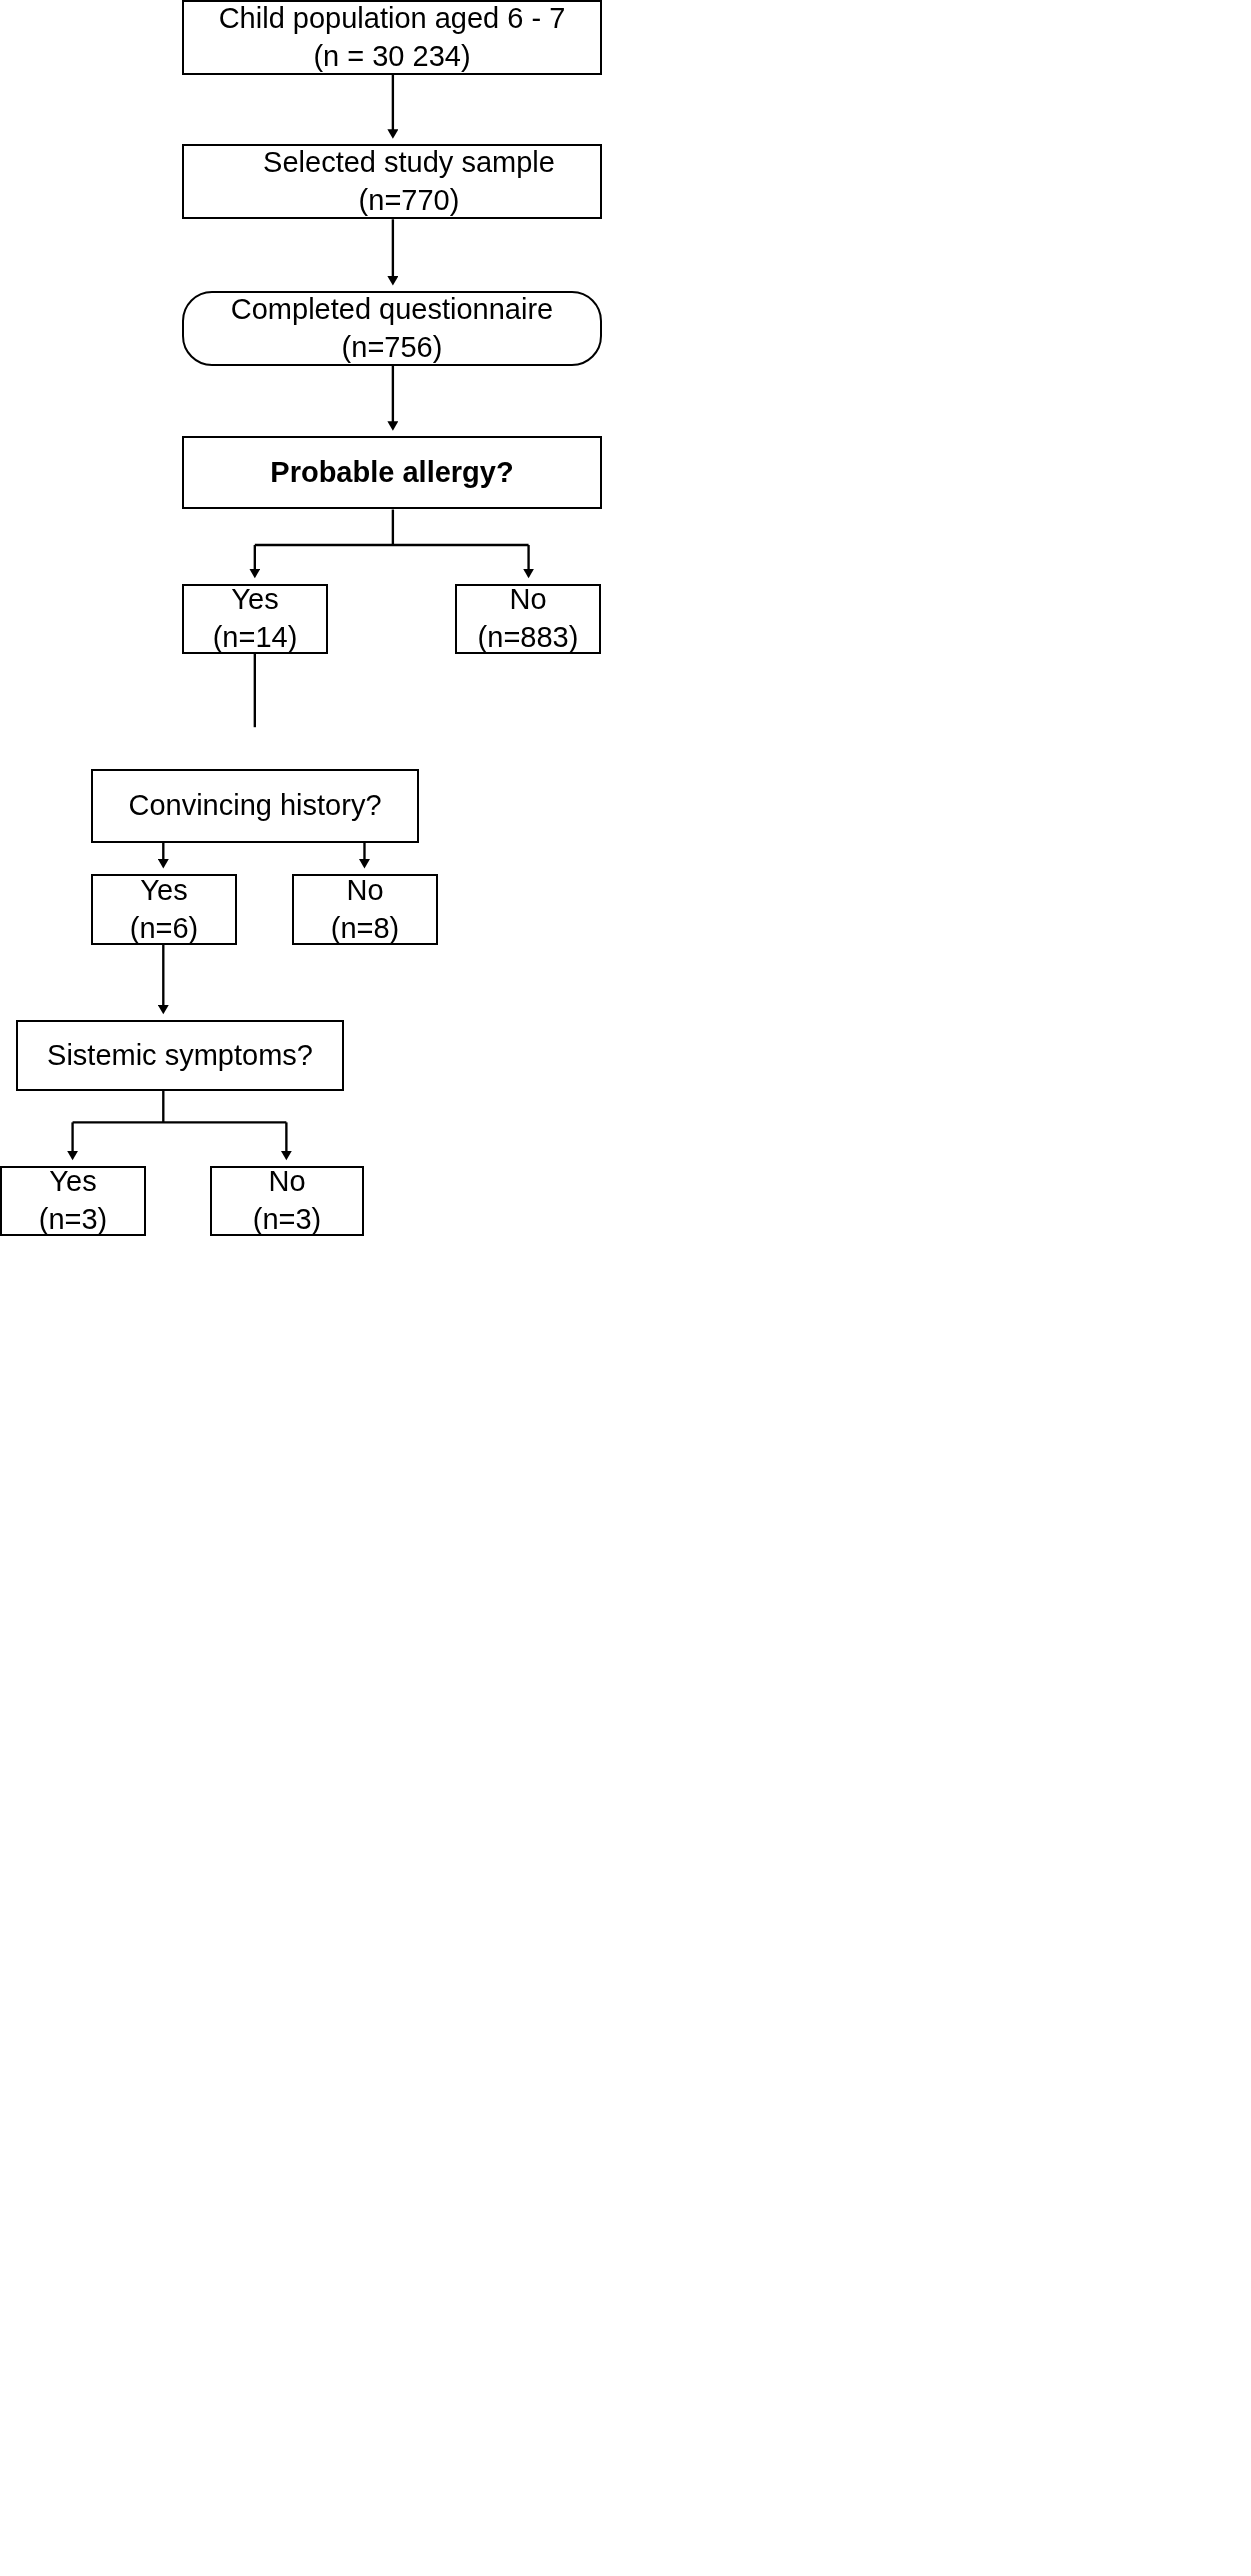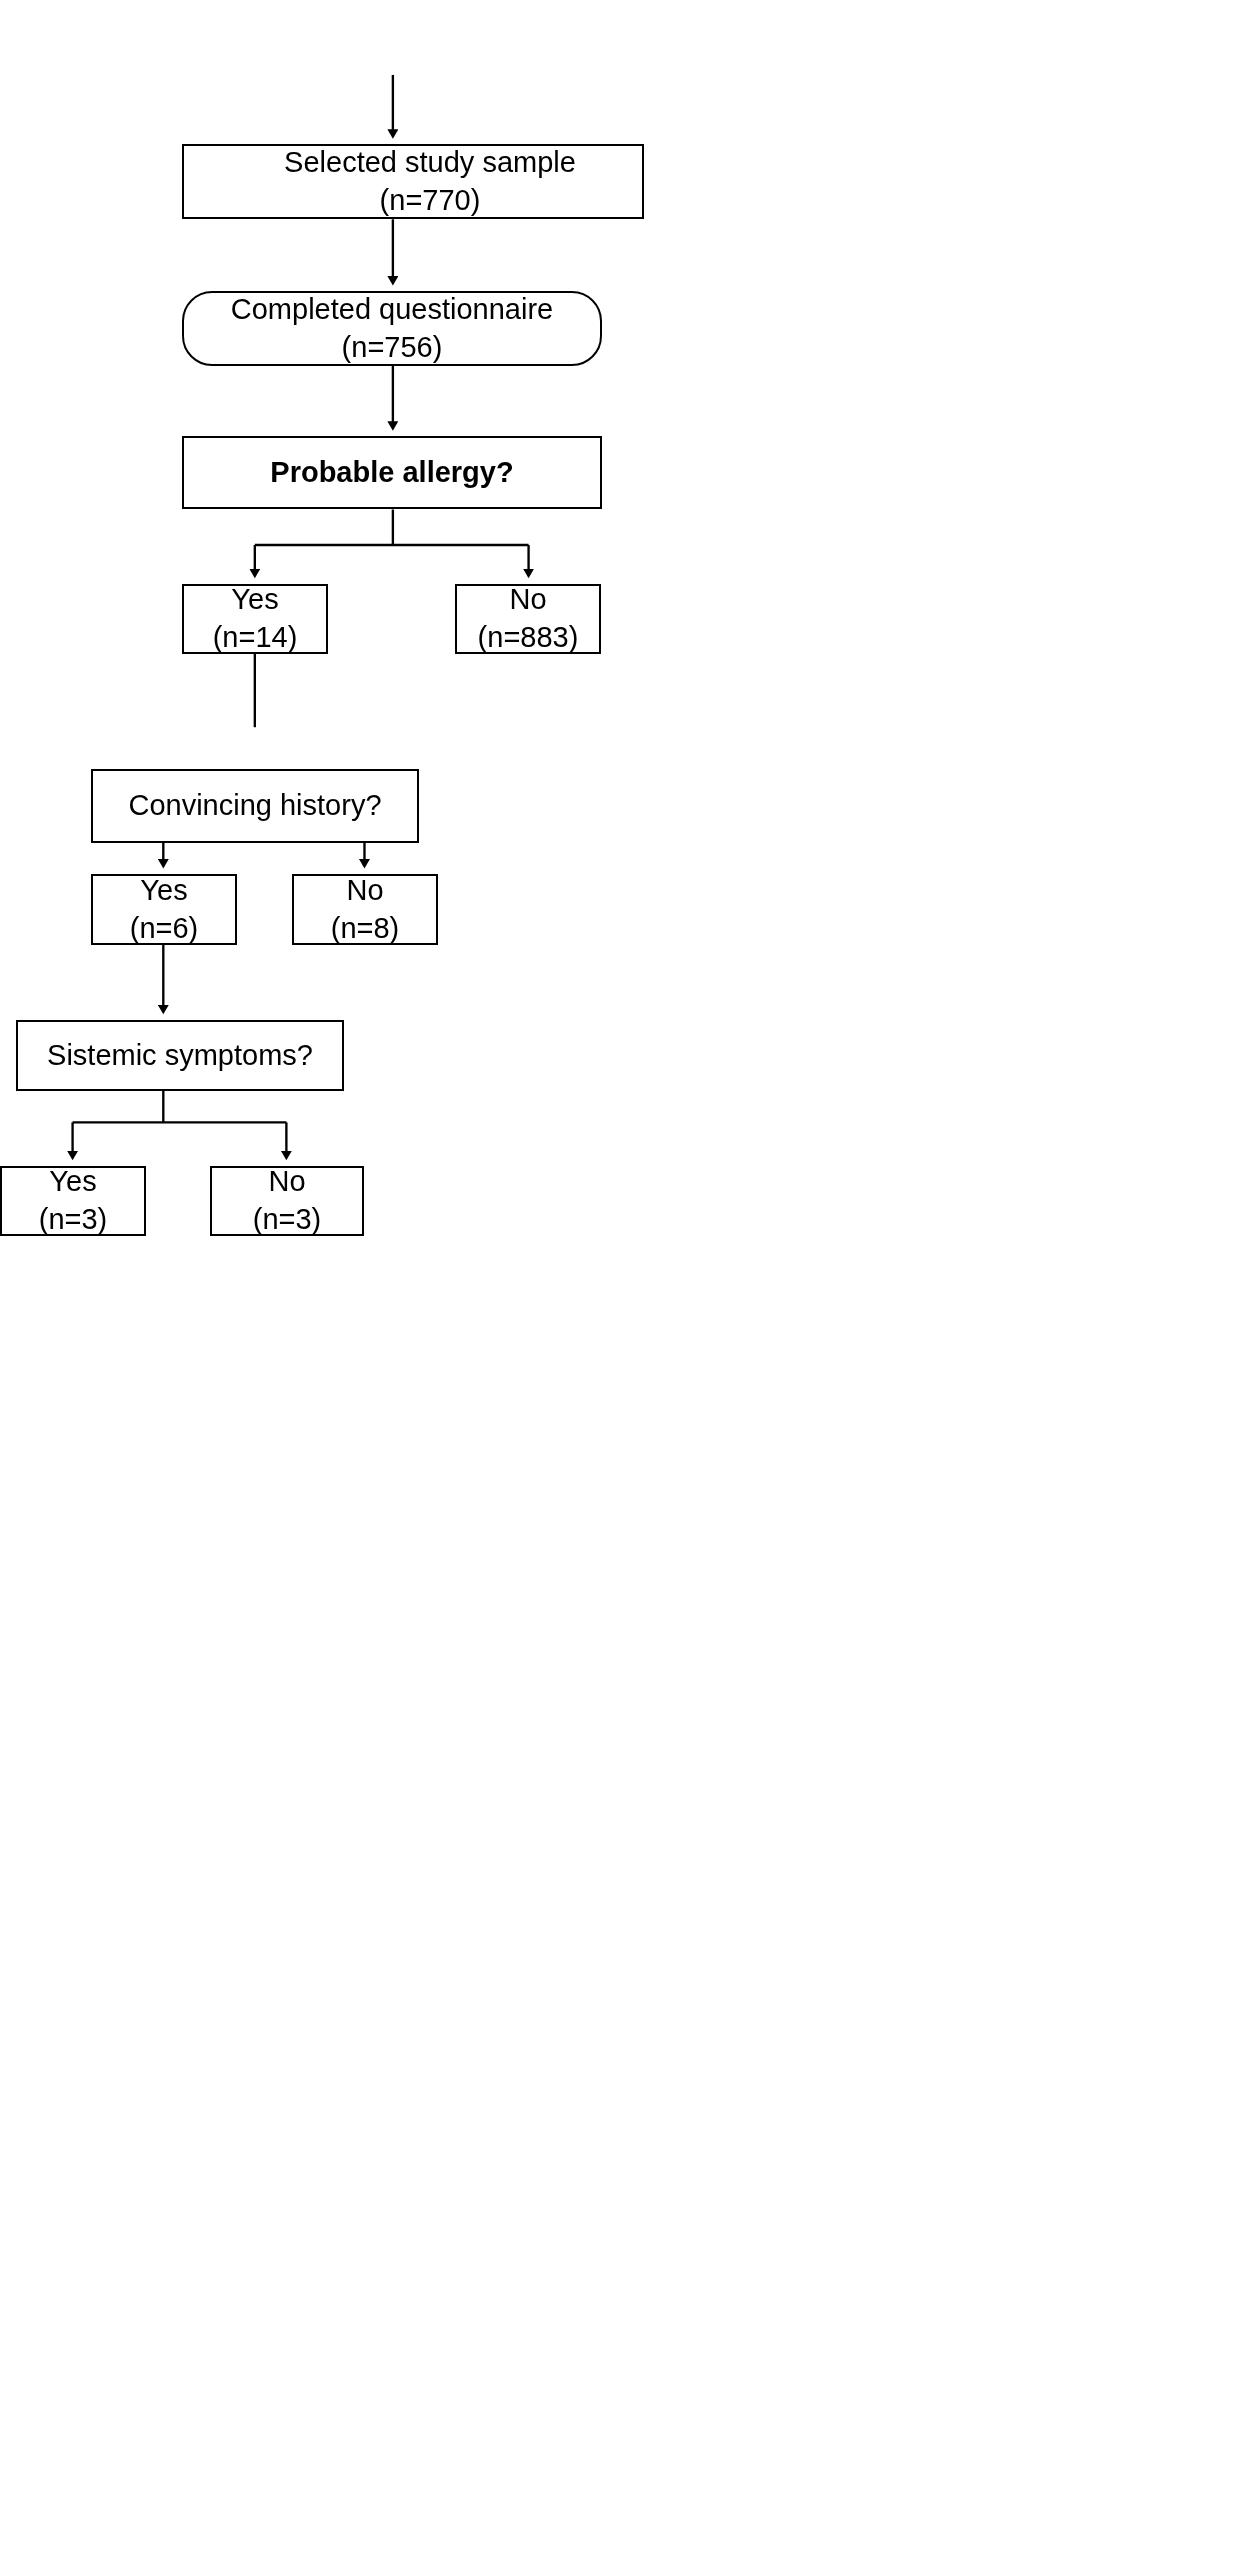--- a/index.html
+++ b/index.html
@@ -80,22 +80,26 @@
       <line x1="207" y1="1198" x2="207" y2="1280" marker-end="url(#arrowhead)"></line>
 
       <line x1="207" y1="1382" x2="207" y2="1423"></line>
       <line x1="92" y1="1423" x2="363" y2="1423"></line>
       <line x1="92" y1="1423" x2="92" y2="1465" marker-end="url(#arrowhead)"></line>
       <line x1="363" y1="1423" x2="363" y2="1465" marker-end="url(#arrowhead)"></line>
 
     </g>
   </svg>
 
+  <div class="node" style="left: 182px; top: 0px; width: 420px; height: 75px;">
+    <span class="line1">Child population aged 6 - 7</span>
+    <span class="line2">(n = 30 234)</span>
+  </div>
 
-  <div class="node" style="left: 182px; top: 144px; width: 462px; height: 75px; padding-left: 34px;">
+  <div class="node" style="left: 182px; top: 144px; width: 420px; height: 75px; padding-left: 34px;">
     <span class="line1">Selected study sample</span>
     <span class="line2">(n=770)</span>
   </div>
 
   <div class="node" style="left: 182px; top: 291px; width: 420px; height: 75px; border-radius: 30px;">
     <span class="line1">Completed questionnaire</span>
     <span class="line2">(n=756)</span>
   </div>
 
   <div class="node single" style="left: 182px; top: 436px; width: 420px; height: 73px; font-weight: bold;">

